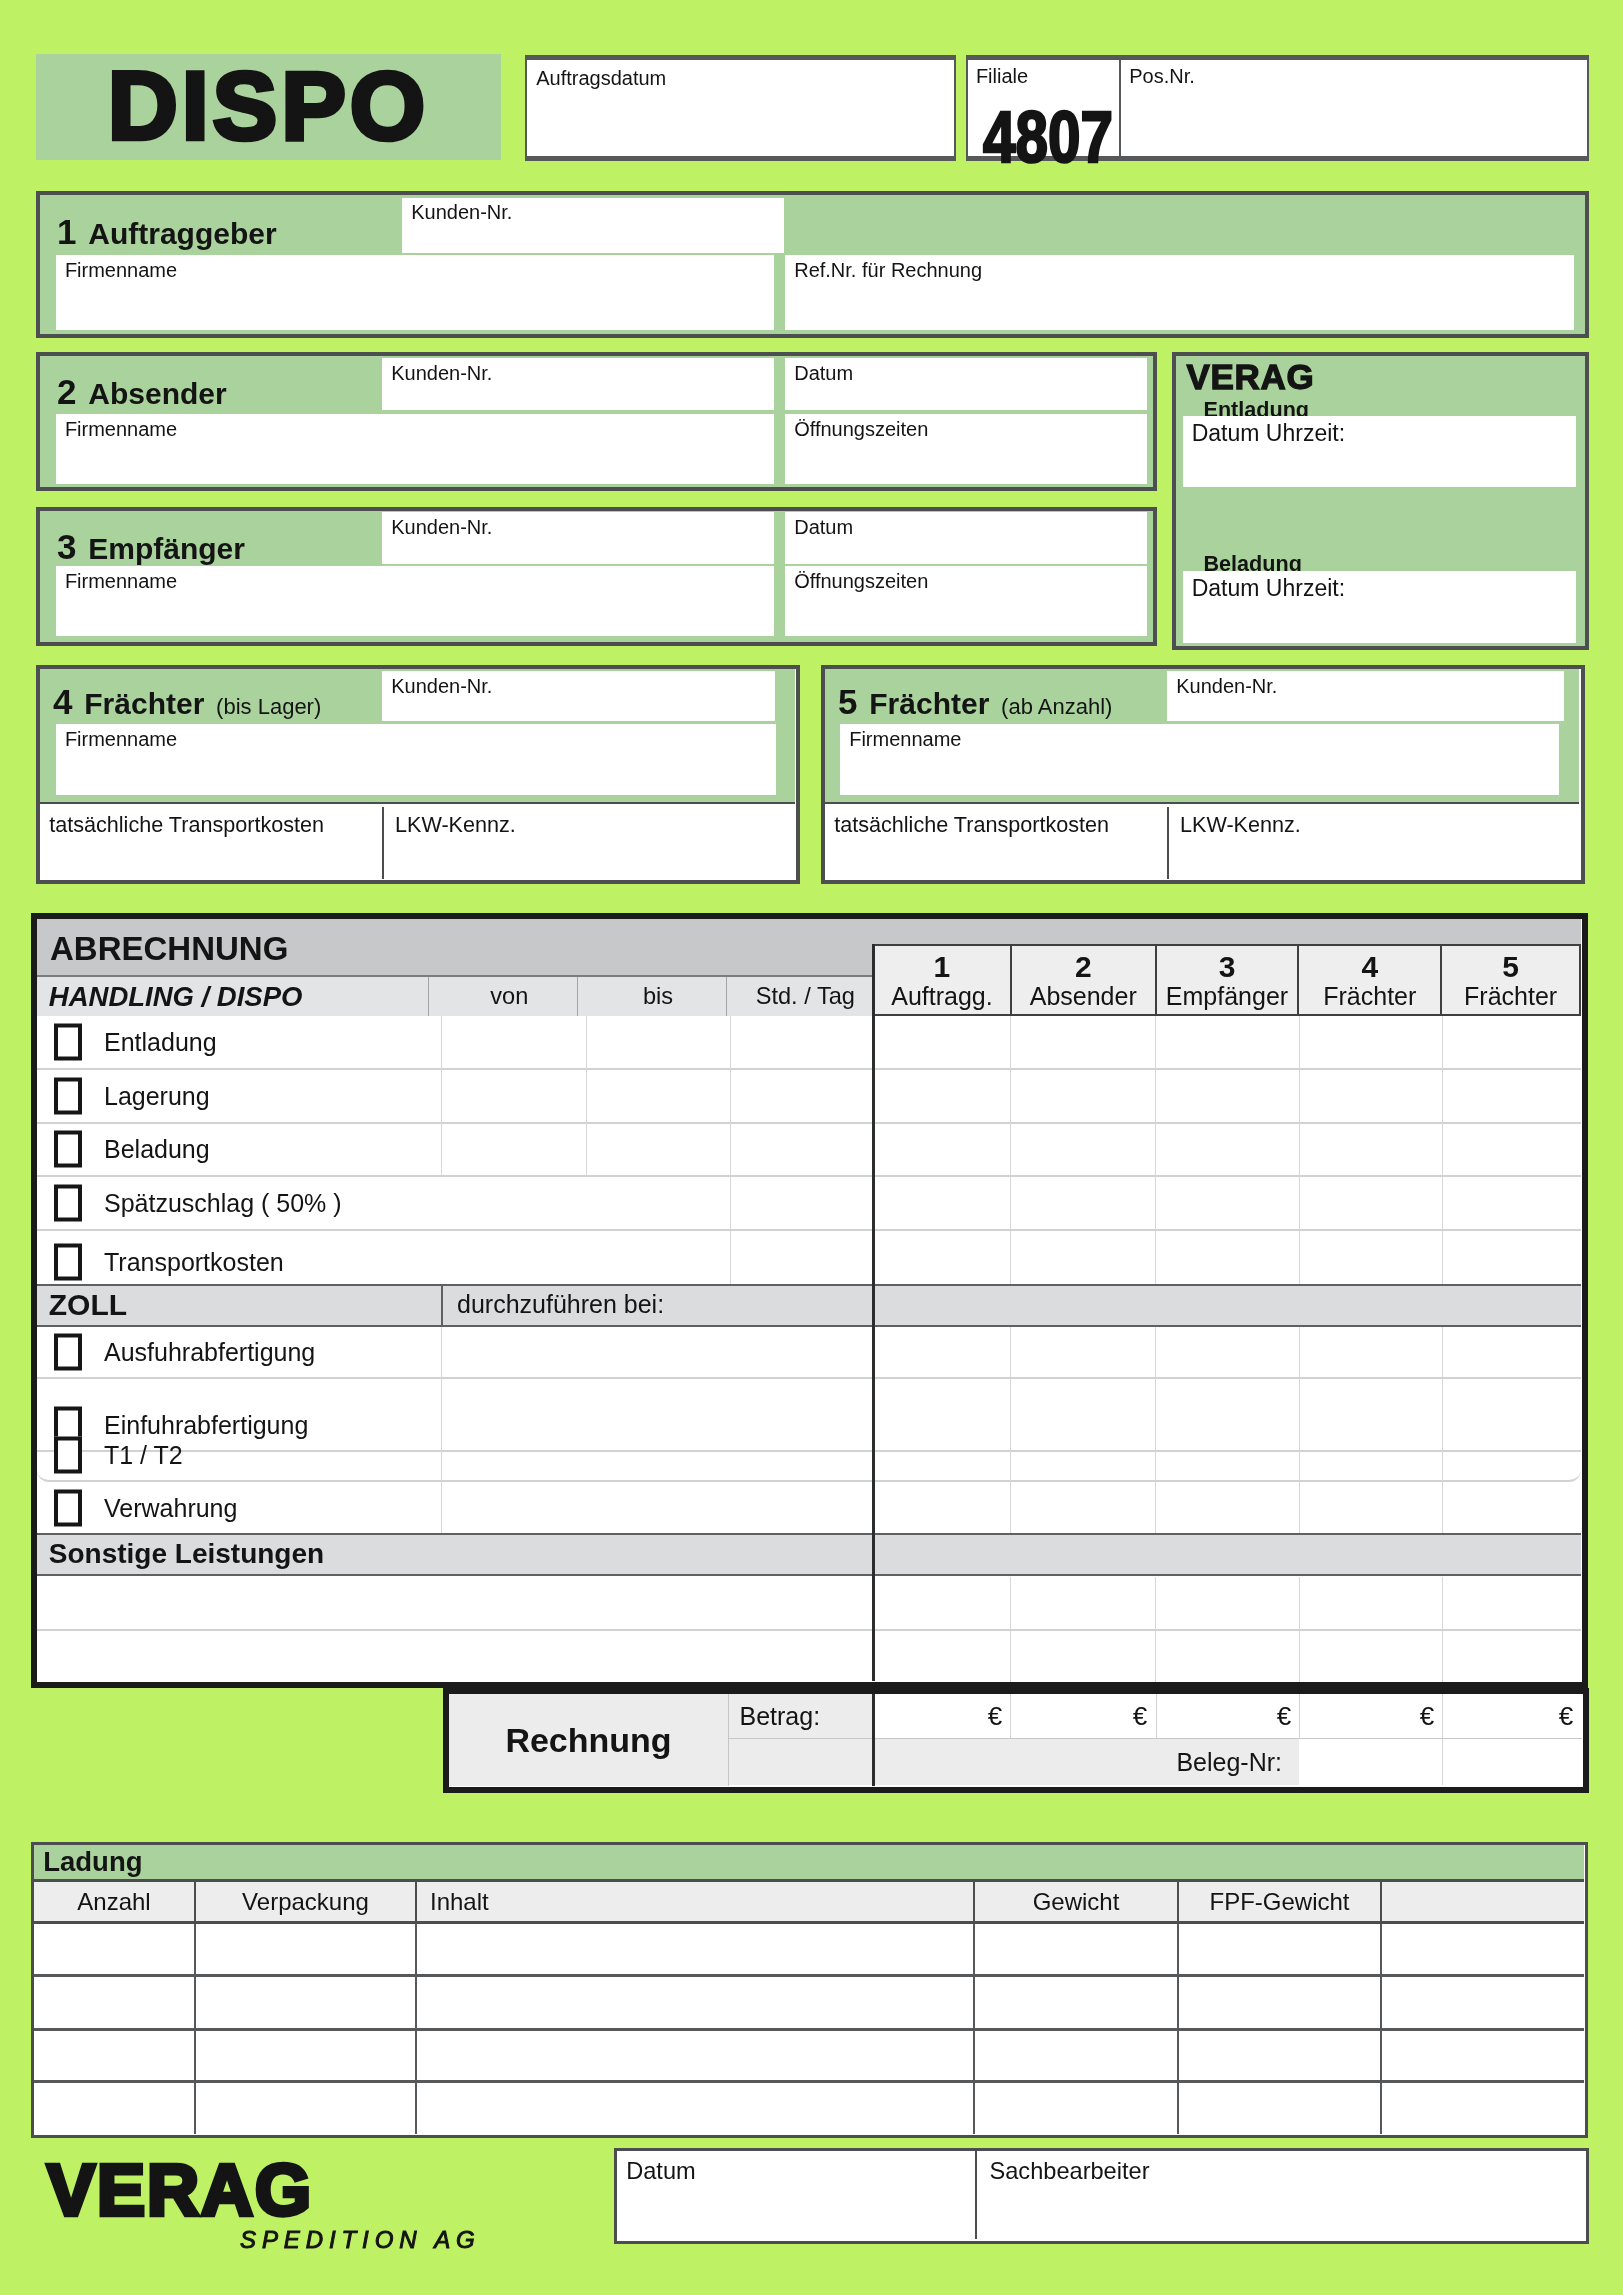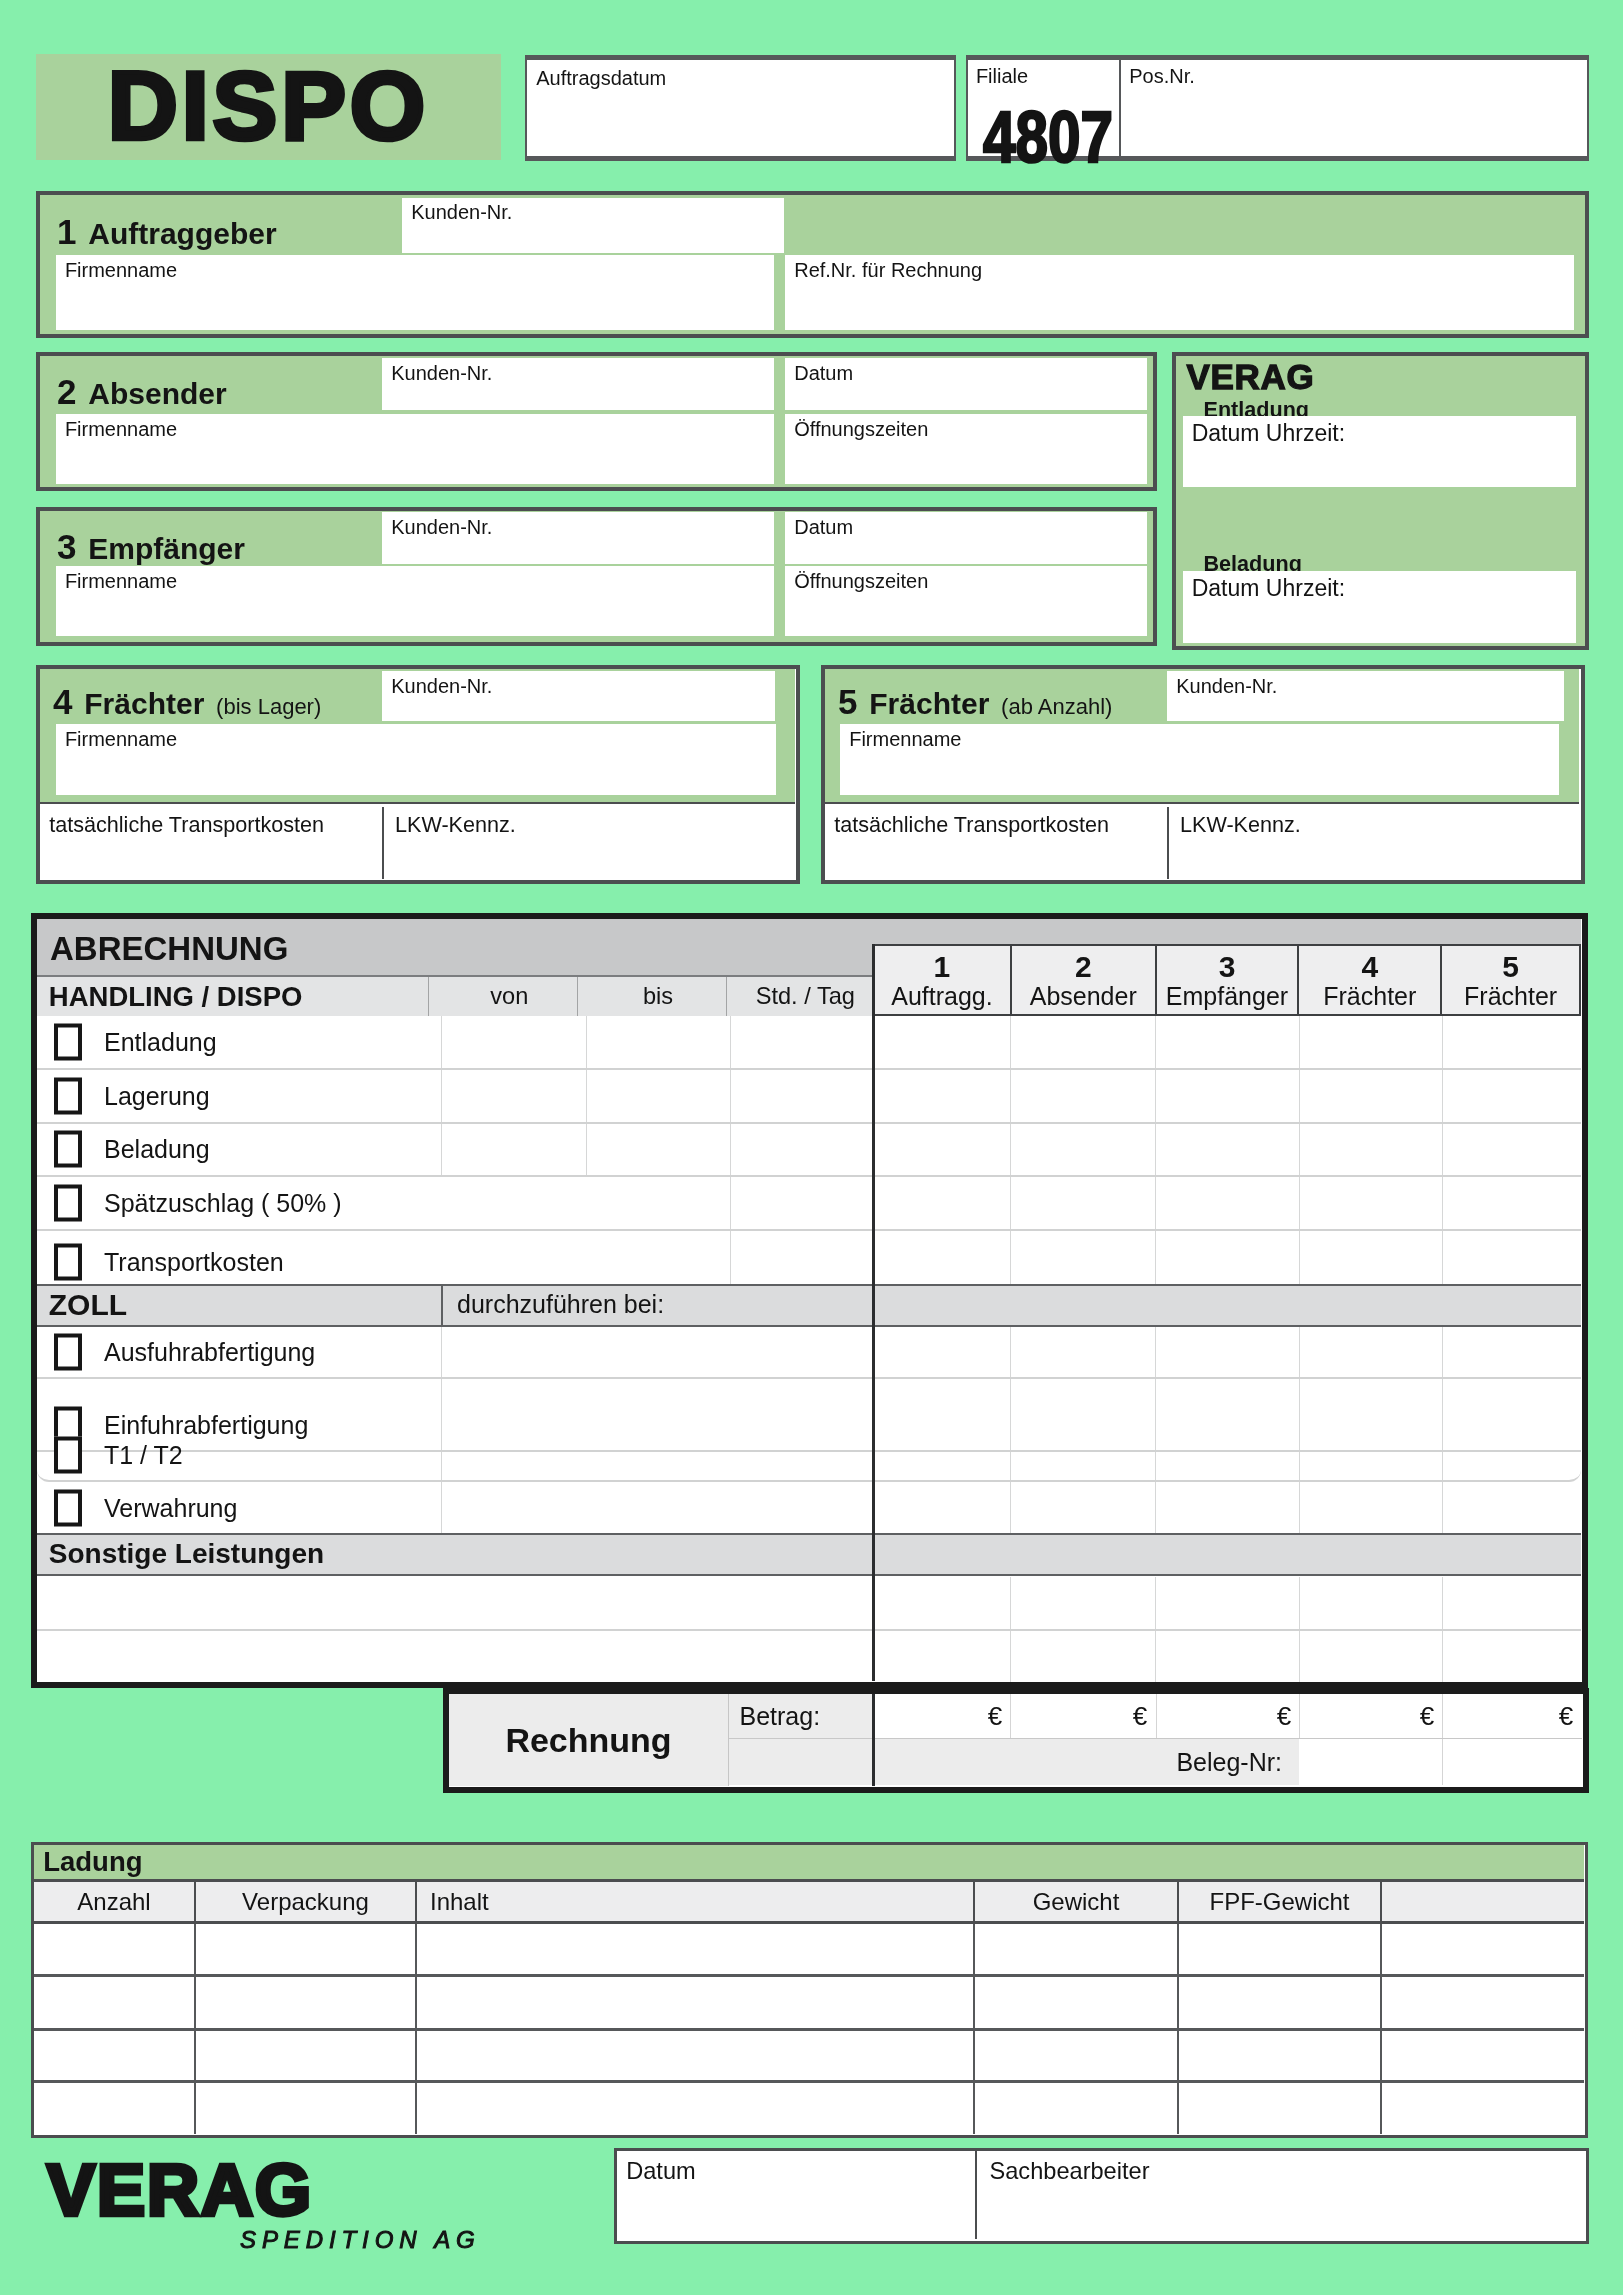--- a/index.html
+++ b/index.html
@@ -1,16 +1,16 @@
 <!DOCTYPE html>
 <html style="font-size:10.5px"><head>
 <meta charset="utf-8">
 <style>
   html,body{margin:0;padding:0;background:#fff;}
-  .page{position:relative;width:1623px;height:2295px;background:#86efac;
+  .page{position:relative;width:1623px;height:2295px;background:#bef264;
         font-family:"Liberation Sans",sans-serif;color:#141414;overflow:hidden;}
   .abs{position:absolute;box-sizing:border-box;}
   .lbl{font-size:20px;line-height:1.15;}
   .wb{background:#fff;padding:3.9px 9.2px;}
   .sec{background:#a9d29c;border:4.6px solid #4c4e50;}
   .sec-title{display:flex;align-items:baseline;gap:11.8px;}
   .sec-num{font-size:35px;font-weight:bold;}
   .sec-name{font-size:30px;font-weight:bold;}
   .sec-qual{font-size:22px;font-weight:normal;}
   .hbox{border:2.6px solid #56585a;border-top-width:5.2px;border-bottom-width:5.2px;background:#fff;}
@@ -177,21 +177,21 @@
     <div class="abs" style="left:355px;top:143px;font-size:21.6px;">LKW-Kennz.</div>
   </div>
 
   <div class="abs abrt" style="left:31px;top:913px;width:1557px;height:775px;">
 
     <div class="abs band" style="left:0;top:0;width:1544px;height:97px;">
       <div class="abs" style="left:13px;top:10.5px;font-size:33px;font-weight:bold;">ABRECHNUNG</div>
     </div>
 
     <div class="abs hstrip" style="left:0;top:56px;width:835px;height:41px;">
-      <div style="width:404px;">HANDLING / DISPO</div>
+      <div style="width:404px;font-style:italic;">HANDLING / DISPO</div>
       <div style="width:145px;">von</div>
       <div style="width:144px;">bis</div>
       <div style="width:142px;">Std. / Tag</div>
     </div>
 
     <div class="abs numcells" style="left:835px;top:25px;width:709px;height:72px;">
       <div class="nc" style="width:138px;">
         <span class="n">1</span>
         <span class="t">Auftragg.</span>
       </div>

